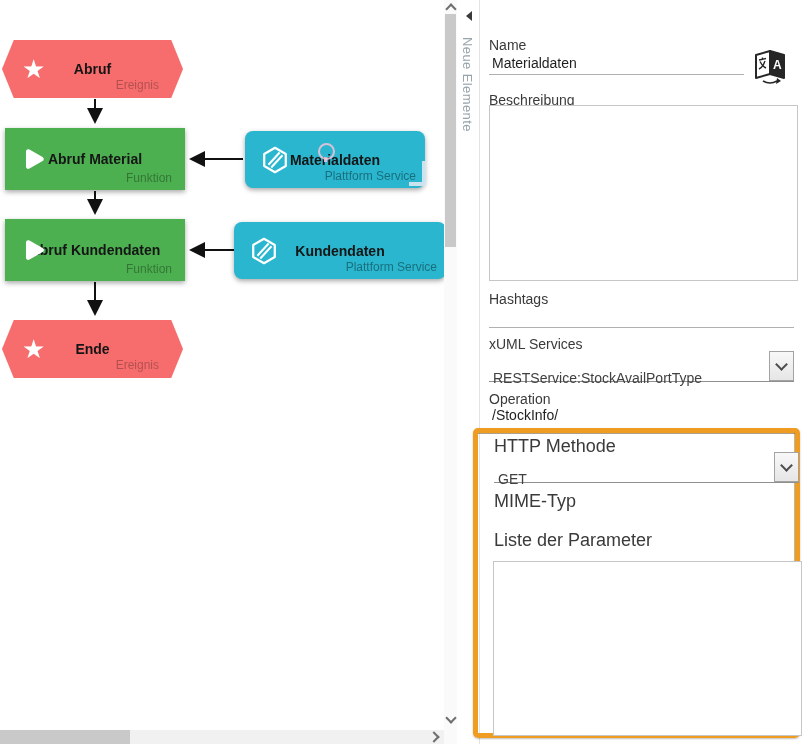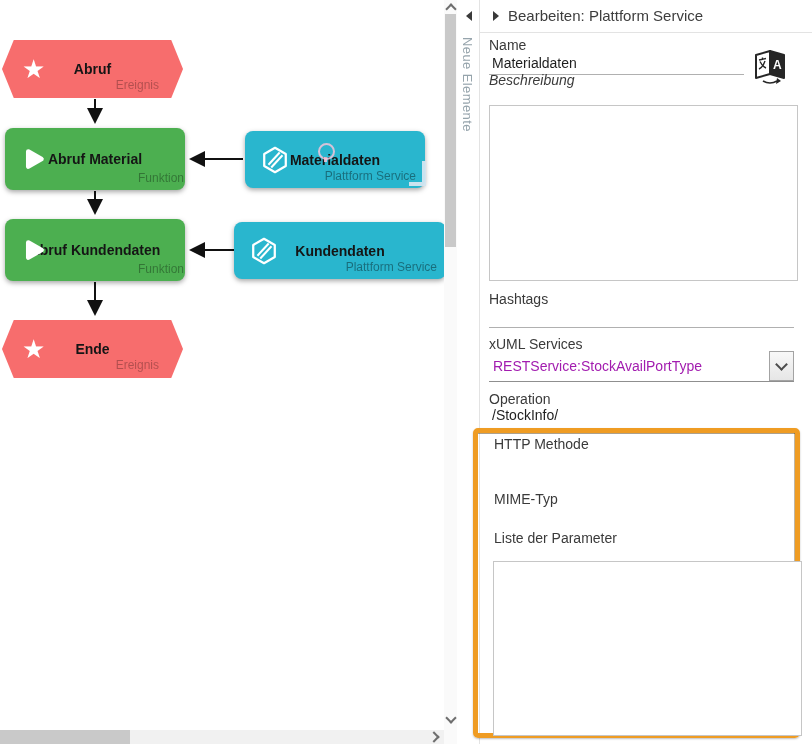--- a/index.html
+++ b/index.html
@@ -13,23 +13,23 @@
   .edges{position:absolute;left:0;top:0;pointer-events:none;}
   .node{position:absolute;display:flex;align-items:center;justify-content:center;}
   .node .title{font-size:14px;font-weight:bold;color:#151515;}
   .node .subtitle{position:absolute;font-size:12px;color:rgba(0,0,0,0.35);}
   .node .n-icon{position:absolute;top:50%;transform:translateY(-50%);line-height:0;}
   .node-event{background:var(--event,#F76D6D);
     clip-path:polygon(0 50%,6.5% 0,93.5% 0,100% 50%,93.5% 100%,6.5% 100%);
     filter:drop-shadow(0 3px 3px rgba(0,0,0,0.30));}
   .node-event .subtitle{right:24px;bottom:6px;color:rgba(0,0,0,0.28);}
   .node-event .n-icon{left:20px;color:#fff;font-size:26px;line-height:26px;}
-  .node-function{background:var(--function,#4CAF50);border-radius:8px;
+  .node-function{background:var(--function,#4CAF50);border-radius:0;
     box-shadow:0 2px 5px rgba(0,0,0,0.35);}
-  .node-function .subtitle{right:1px;bottom:5px;color:rgba(0,0,0,0.33);}
+  .node-function .subtitle{right:13px;bottom:5px;color:rgba(0,0,0,0.33);}
   .node-function .n-icon{left:13px;}
   .node-service{background:var(--service,#29B6CE);border-radius:8px;
     box-shadow:0 2px 5px rgba(0,0,0,0.35);}
   .node-service .subtitle{right:9px;bottom:5px;color:rgba(0,0,0,0.40);}
   .node-service .n-icon{left:15px;}
   .node-start{left:2px;top:40px;width:181px;height:58px;}
   .node-abruf-material{left:5px;top:128px;width:180px;height:62px;}
   .node-materialdaten{left:245px;top:131px;width:180px;height:57px;}
   .node-abruf-kundendaten{left:5px;top:219px;width:180px;height:62px;}
   .node-kundendaten{left:234px;top:222px;width:212px;height:57px;text-align:right;}
@@ -65,32 +65,32 @@
   .panel-title{position:absolute;left:28px;top:7px;font-size:15px;font-weight:500;color:#3d3d3d;}
   .f-label{position:absolute;font-size:14px;color:#3a3a3a;}
   .f-value{position:absolute;font-size:14px;color:#1e1e1e;}
   .underline{position:absolute;height:1px;background:#b0b0b0;}
   .name-input{position:absolute;left:10px;top:53px;width:245px;border:0;outline:none;
     font-family:"Liberation Sans",sans-serif;font-size:14px;color:#1e1e1e;background:transparent;padding:2px;}
   .ta{position:absolute;border:1px solid #c6c6c6;background:#fff;resize:none;outline:none;
     font-family:"Liberation Sans",sans-serif;font-size:13px;}
   .ta-desc{left:9px;top:105px;width:303px;height:170px;}
   .selectbox{position:absolute;height:30px;background:#fff;border-bottom:1px solid #8f8f8f;}
-  .selectbox .val{position:absolute;left:4px;top:7px;font-size:14px;color:#a21caf;white-space:nowrap;}
+  .selectbox .val{position:absolute;left:4px;top:19px;font-size:14px;color:#404040;white-space:nowrap;}
   .selectbox .btn{position:absolute;right:0;top:0;width:25px;height:30px;box-sizing:border-box;
     border:1px solid #a3a3a3;background:linear-gradient(#f8f8f8,#e6e6e6);cursor:pointer;}
   .selectbox .btn i{display:block;width:7px;height:7px;border-right:2px solid #4c4c4c;
     border-bottom:2px solid #4c4c4c;transform:rotate(45deg);margin:8px auto 0;}
   .sel-xuml{left:9px;top:351px;width:305px;}
   .highlight-box{position:absolute;left:-7px;top:428px;width:327px;height:310px;box-sizing:border-box;
     border:5px solid var(--highlight,#EF9C23);border-radius:5px;background:transparent;
     box-shadow:inset 0 1px 0 rgba(70,45,0,0.45),inset -1px 0 0 rgba(70,45,0,0.35),0 1px 2px rgba(0,0,0,0.25);}
   .sel-http{left:16px;top:19px;width:305px;}
   .sel-mime{left:16px;top:74px;width:305px;}
-  .hb-label{position:absolute;font-size:14px;color:#3a3a3a;}
+  .hb-label{position:absolute;font-size:18px;color:#3a3a3a;}
   .ta-params{left:15px;top:128px;width:303px;height:169px;}
   .translate-icon{position:absolute;left:273px;top:45px;}
 </style>
 </head>
 <body>
 
 <div class="canvas">
 
   <svg class="edges" width="444" height="744">
     <defs>
@@ -175,59 +175,61 @@
   <i class="chev chev-right" style="position:absolute;"></i>
 </div>
 
 <div class="palette">
   <span class="tri-left"></span>
   <span class="palette-label">Neue Elemente</span>
 </div>
 
 <div class="panel">
 
-  <div class="panel-header">
-    <span class="tri-right"></span>
-    <span class="panel-title">Bearbeiten: Plattform Service</span>
-  </div>
 
   <span class="f-label" style="left:9px;top:37px;">Name</span>
   <input class="name-input" type="text" value="Materialdaten" style="">
   <div class="underline" style="left:9px;top:74px;width:255px;"></div>
 
   <span class="translate-icon">
     <svg width="34" height="42" viewBox="0 0 34 42">
       <polygon points="3,10 17,6 17,29 3,33" fill="#fff" stroke="#262626" stroke-width="2" stroke-linejoin="round"></polygon>
       <polygon points="17,6 31,10 31,33 17,29" fill="#262626" stroke="#262626" stroke-width="2" stroke-linejoin="round"></polygon>
       <path d="M6,15 L13,13.5 M9.5,12.5 L9.5,15 M12,16 Q10,22 6,24 M7,16.5 Q9.5,21.5 13,23" fill="none" stroke="#262626" stroke-width="1.4"></path>
       <text x="20" y="24" font-family="Liberation Sans, sans-serif" font-size="12" font-weight="bold" fill="#ffffff">A</text>
       <path d="M10,36 Q17,40 24,36" fill="none" stroke="#262626" stroke-width="1.6"></path>
       <polygon points="24,33 28,36 23,39" fill="#262626"></polygon>
     </svg>
   </span>
 
-  <span class="f-label" style="left:9px;top:72px;font-style:italic;">Beschreibung</span>
+  <span class="f-label" style="left:9px;top:92px;">Beschreibung</span>
   <textarea class="ta ta-desc" style=""></textarea>
 
   <span class="f-label" style="left:9px;top:291px;">Hashtags</span>
   <div class="underline" style="left:9px;top:327px;width:305px;"></div>
 
   <span class="f-label" style="left:9px;top:336px;">xUML Services</span>
   <div class="selectbox sel-xuml">
     <span class="val">RESTService:StockAvailPortType</span>
     <span class="btn">
         <i></i>
       </span>
   </div>
 
   <span class="f-label" style="left:9px;top:391px;text-align:center;">Operation</span>
   <span class="f-value" style="left:12px;top:407px;">/StockInfo/</span>
 
   <div class="highlight-box">
 
     <span class="hb-label" style="left:16px;top:3px;">HTTP Methode</span>
+    <div class="selectbox sel-http">
+      <span class="val">GET</span>
+      <span class="btn">
+          <i></i>
+        </span>
+    </div>
 
     <span class="hb-label" style="left:16px;top:58px;">MIME-Typ</span>
 
     <span class="hb-label" style="left:16px;top:97px;">Liste der Parameter</span>
     <textarea class="ta ta-params" style=""></textarea>
   </div>
 </div>
 
 </body></html>

